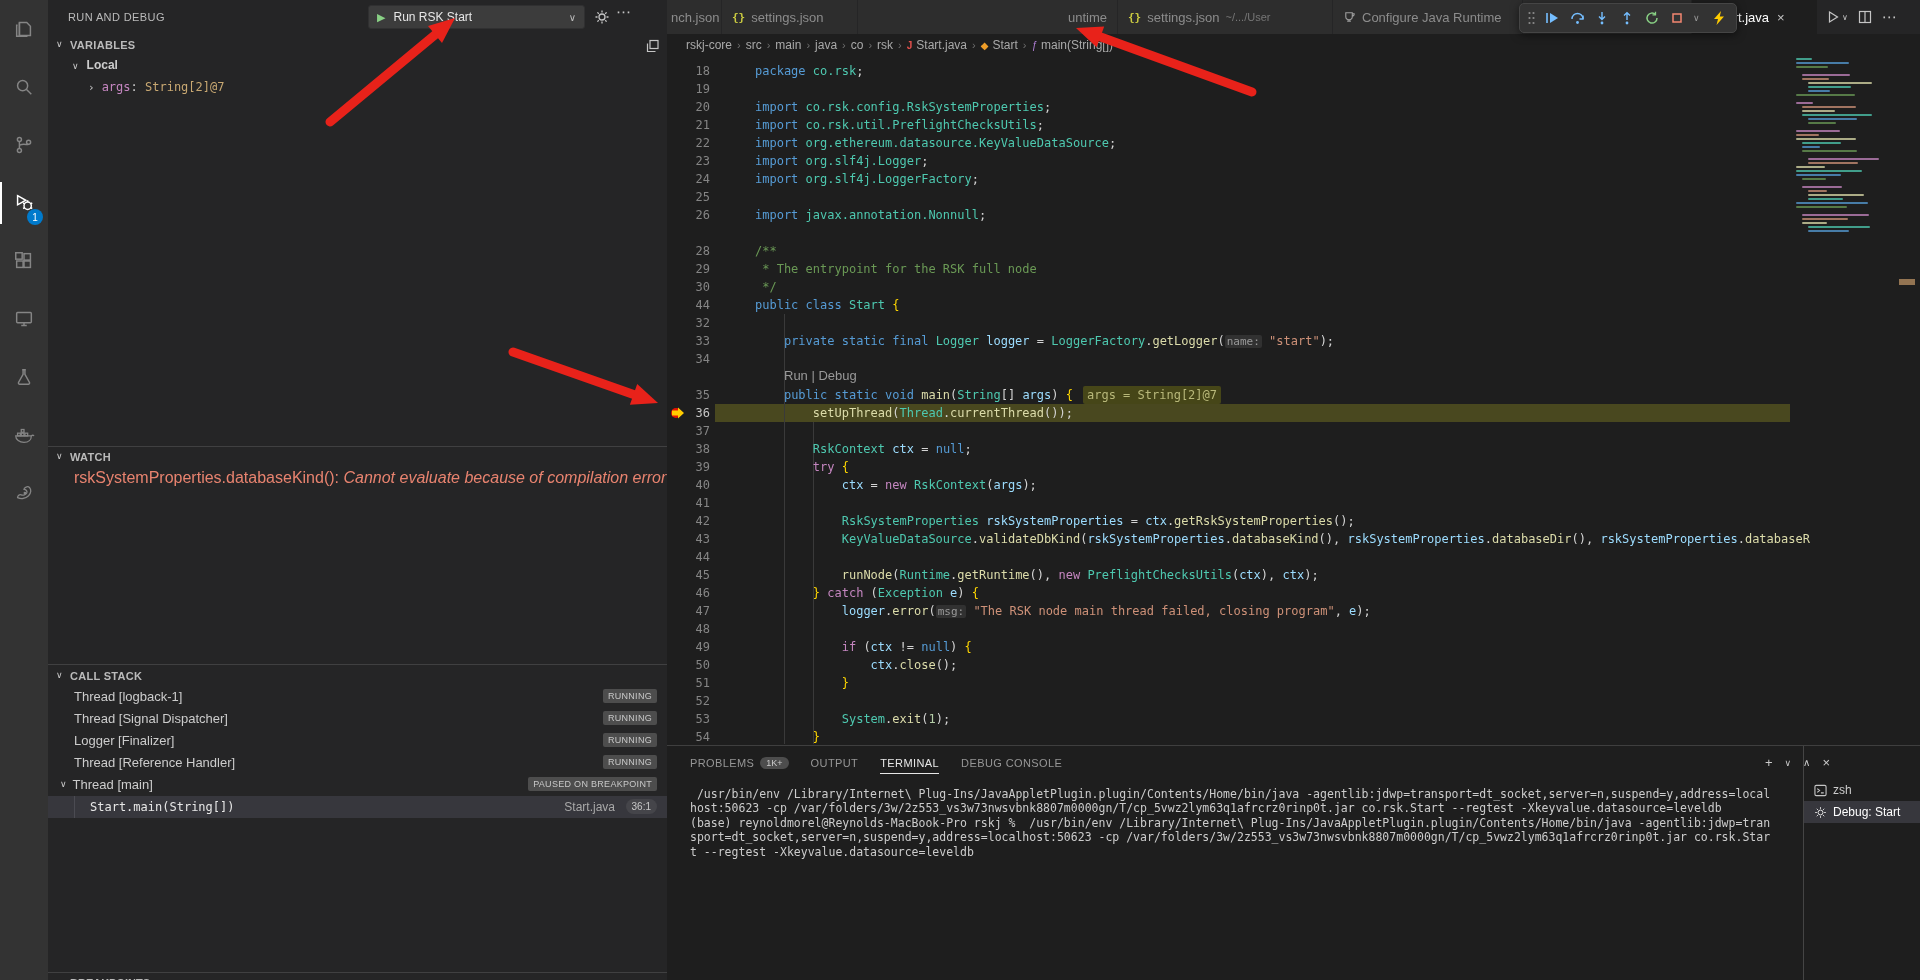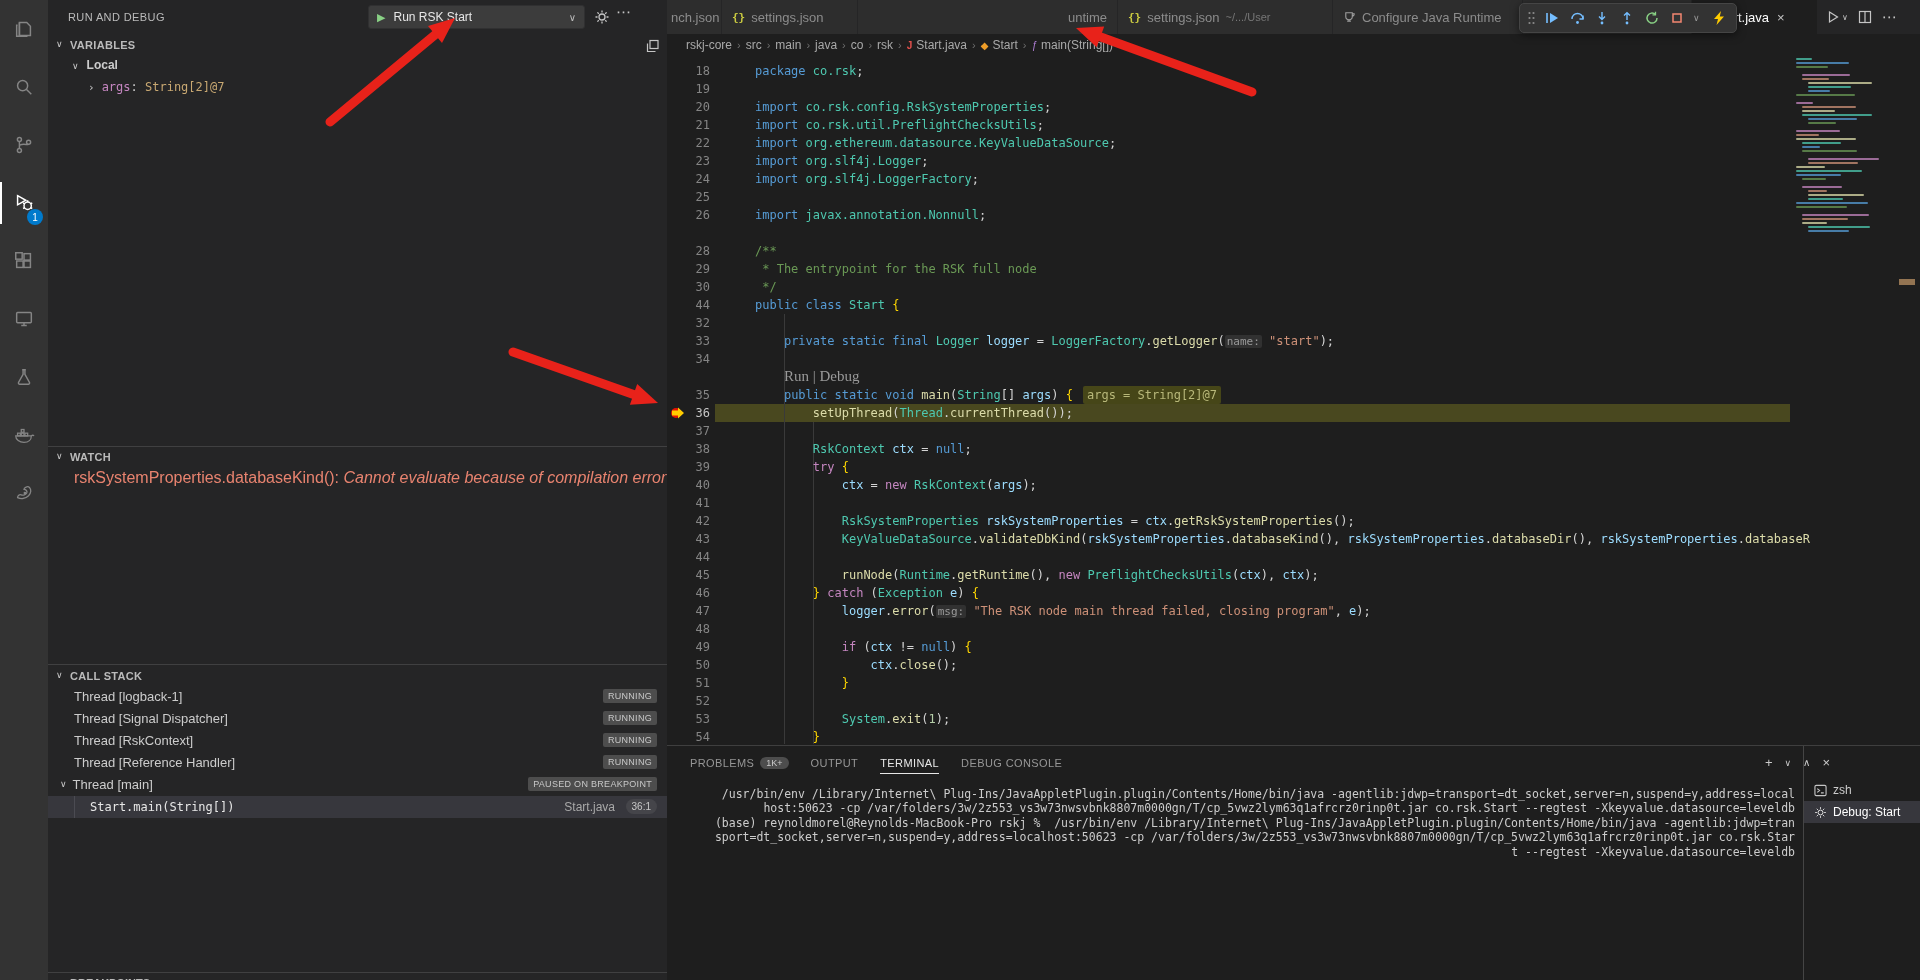--- a/index.html
+++ b/index.html
@@ -72,21 +72,21 @@
   .bc-ico { margin-right:4px; font-size:10px; }
 
   
   .code { position:absolute; left:0; top:56px; width:1253px; height:689px; overflow:hidden; }
   .code-row { position:absolute; left:0; width:100%; height:18px; font-family:"DejaVu Sans Mono","Liberation Mono",monospace;
               font-size:12px; line-height:18px; }
   .code-row .num { position:absolute; left:0; width:43px; text-align:right; color:#858585; }
   .code-row.current .num { color:#c6c6c6; }
   .code-row .toks { position:absolute; left:88px; white-space:pre; z-index:2; }
   .code-row.current::before { content:''; position:absolute; left:48px; right:130px; top:0; bottom:0; background:#49481f; }
-  .codelens { padding-left:117px; font-family:Liberation Serif, serif; font-size:15px; color:#999999; line-height:16px; cursor:pointer; }
+  .codelens { padding-left:117px; font-family:Liberation Sans, sans-serif; font-size:13px; color:#999999; line-height:16px; cursor:pointer; }
   .tk { color:#569cd6; } .tc { color:#c586c0; } .tt { color:#4ec9b0; } .tf { color:#dcdcaa; }
   .tv { color:#9cdcfe; } .ts { color:#ce9178; } .tn { color:#b5cea8; } .tp { color:#d4d4d4; }
   .tm { color:#6a9955; } .ty { color:#ffd700; }
   .th { background:#313131; color:#999999; border-radius:2px; padding:0 2px; font-size:11px; }
   .inline-val { display:inline-block; margin-left:10px; background:rgba(255,255,0,0.18); color:#b8b87a; padding:0 4px; border-radius:2px; }
   .gutter-marker { position:absolute; left:3px; top:1px; z-index:3; }
   .indent-guide { position:absolute; width:1px; background:#3a3a3a; z-index:1; }
 
   .minimap { position:absolute; left:1127px; top:58px; width:96px; height:620px; }
   .mm-row { position:absolute; height:2px; border-radius:1px; }
@@ -101,21 +101,21 @@
   
   .panel { position:absolute; left:667px; top:745px; width:1253px; height:235px; background:#1e1e1e; border-top:1px solid #3f3f3f; }
   .panel-tabs { position:absolute; left:23px; top:0; height:33px; display:flex; align-items:center; gap:22px; }
   .ptab { position:relative; font-size:11px; letter-spacing:.4px; color:#969696; cursor:pointer; display:flex; align-items:center; gap:6px; height:33px; }
   .ptab.active { color:#e7e7e7; }
   .ptab.active::after { content:''; position:absolute; left:0; right:0; bottom:5px; height:1px; background:#e7e7e7; }
   .pbadge { background:#4d4d4d; color:#cccccc; font-size:9px; padding:1px 6px; border-radius:8px; letter-spacing:0; }
   .panel-actions { position:absolute; right:90px; top:0; height:33px; display:flex; align-items:center; gap:12px; color:#cccccc; font-size:13px; }
   .panel-actions span { cursor:pointer; }
   .term { position:absolute; left:23px; top:41px; width:1105px; height:185px; overflow:hidden; }
-  .term-line { font-family:"DejaVu Sans Mono","Liberation Mono",monospace; font-size:11.5px; line-height:14.4px; color:#cccccc; white-space:pre;text-align:right; }
+  .term-line { font-family:"DejaVu Sans Mono","Liberation Mono",monospace; font-size:11.5px; line-height:14.4px; color:#cccccc; white-space:pre; }
   .panel-side { position:absolute; left:1136px; top:0; width:136px; height:235px; border-left:1px solid #454545; }
   .pside-item { position:relative; height:22px; display:flex; align-items:center; padding-left:10px; gap:6px; font-size:12px; color:#cccccc; cursor:pointer; }
   .pside-item.selected { background:#37373d; color:#ffffff; }
 
   
   .overlay { position:absolute; left:0; top:0; z-index:60; pointer-events:none; }
 
   .bp-clip { position:absolute; left:0; top:972px; width:619px; height:8px; border-top:1px solid rgba(128,128,128,0.30); overflow:hidden; }
 </style>
 </head>
@@ -239,21 +239,21 @@
     </div>
     <div class="sb-row cs-row" style="top:686px;">
       <span class="cs-label">Thread [logback-1]</span>
       <span class="cs-badge">RUNNING</span>
     </div>
     <div class="sb-row cs-row" style="top:708px;">
       <span class="cs-label">Thread [Signal Dispatcher]</span>
       <span class="cs-badge">RUNNING</span>
     </div>
     <div class="sb-row cs-row" style="top:730px;">
-      <span class="cs-label">Thread [RskContext]</span>
+      <span class="cs-label">Logger [Finalizer]</span>
       <span class="cs-badge">RUNNING</span>
     </div>
     <div class="sb-row cs-row" style="top:752px;">
       <span class="cs-label">Thread [Reference Handler]</span>
       <span class="cs-badge">RUNNING</span>
     </div>
     <div class="sb-row cs-row" style="top:774px; padding-left:26px;">
       <span style="font-size:9px; margin-right:6px; margin-left:-14px;">∨</span>
       <span class="cs-label">Thread [main]</span>
       <span class="cs-badge">PAUSED ON BREAKPOINT</span>

